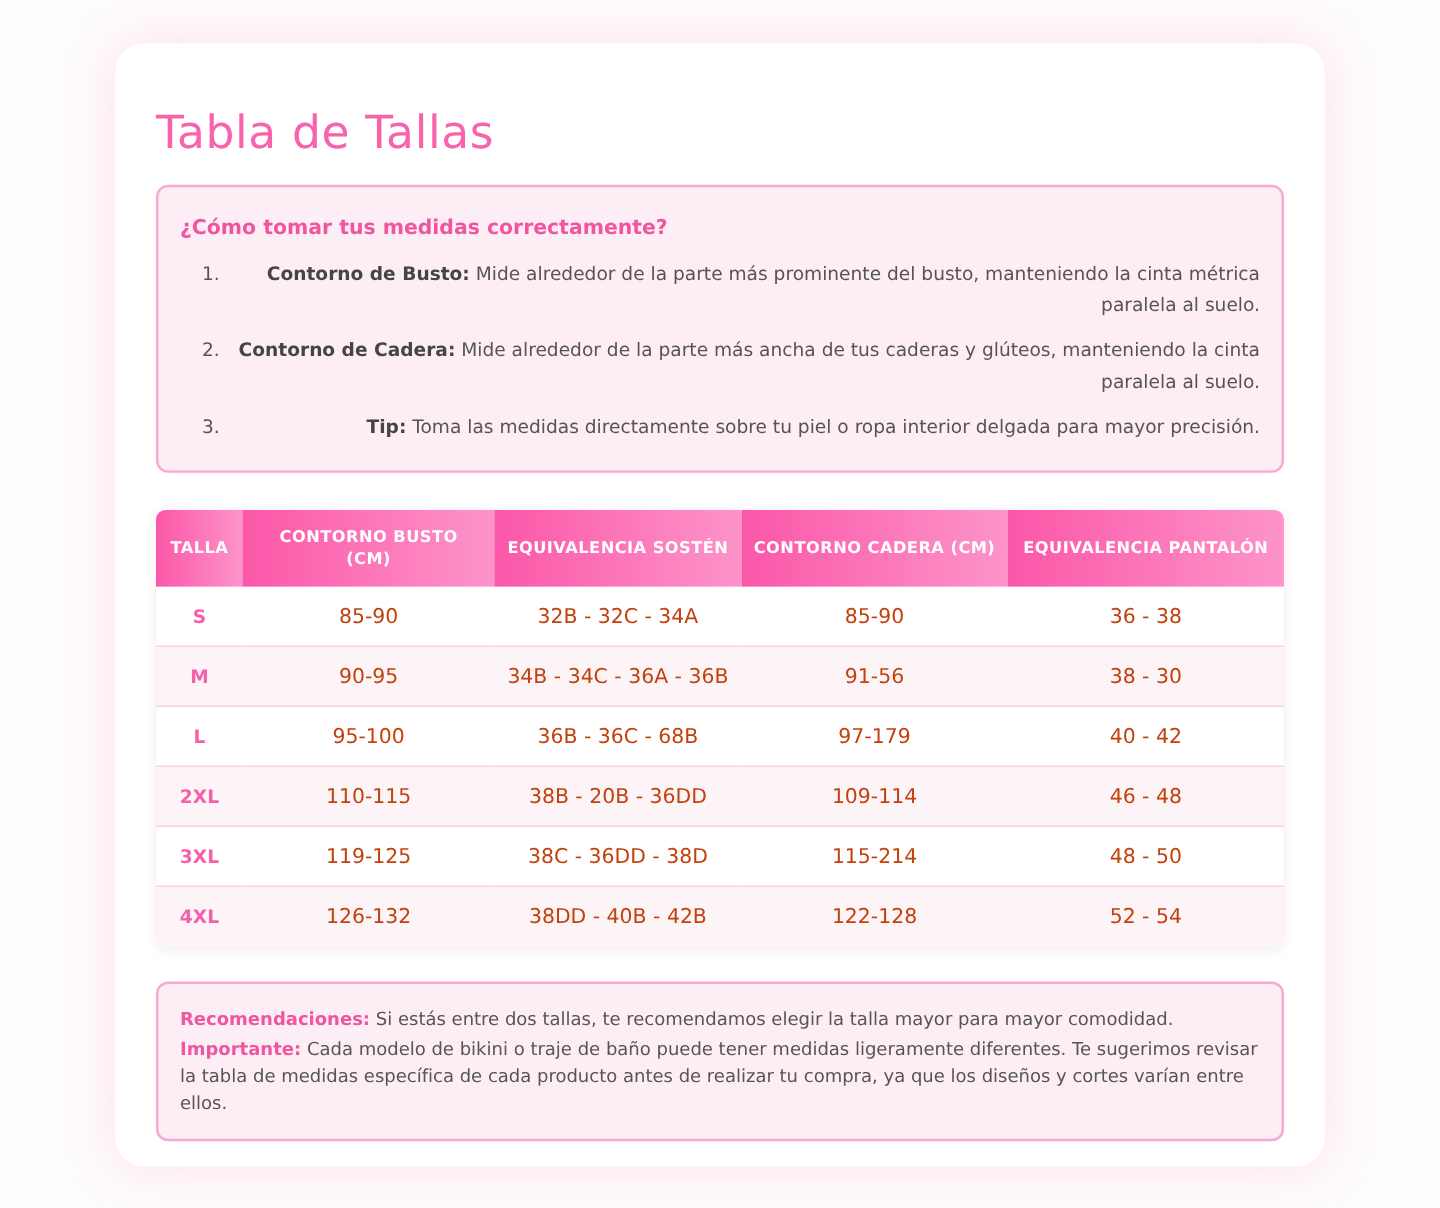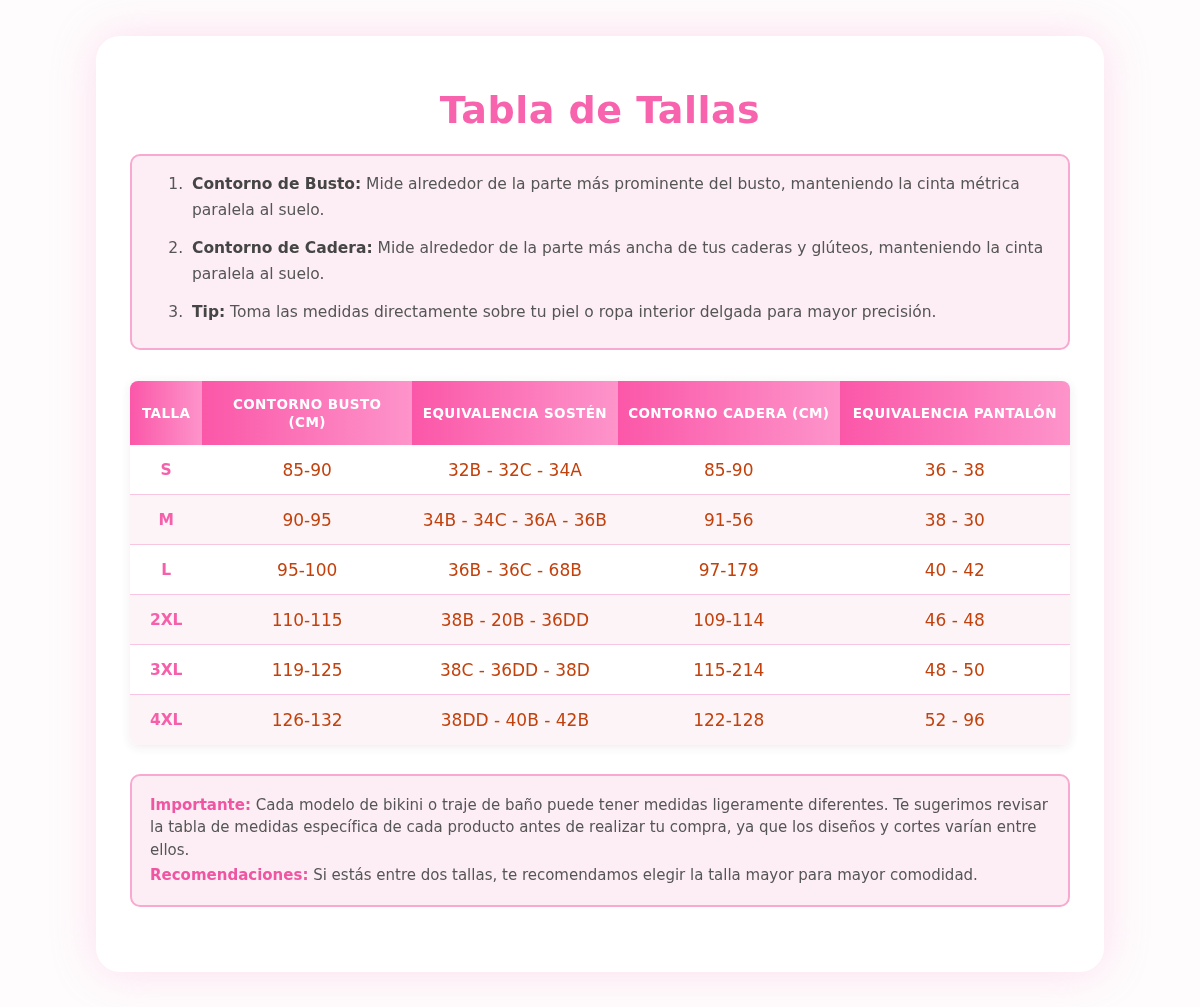--- a/index.html
+++ b/index.html
@@ -17,24 +17,23 @@
     top: 36px;
     width: 1008px;
     height: 936px;
     background: #ffffff;
     border-radius: 24px;
     box-shadow: 0 0 45px rgba(247, 154, 199, 0.30);
     padding: 30px 34px 0 34px;
   }
 
   .page-title {
-    text-align: center;
     color: #f863ad;
     font-size: 38px;
-    font-weight: bold;
+    font-weight: normal;
     margin: 22px 0 22px 0;
     letter-spacing: 0.5px;
   }
 
   .pink-box {
     background: #fdeef5;
     border: 2px solid #f8a9d0;
     border-radius: 10px;
     padding: 16px 18px;
   }
@@ -46,20 +45,21 @@
     font-size: 17px;
     font-weight: bold;
     margin: 8px 0 16px 0;
   }
 
   .instructions-list {
     list-style: decimal;
     padding-left: 38px;
     color: #555555;
     font-size: 15.5px;
+    text-align: right;
   }
 
   .instructions-list li {
     margin-bottom: 13px;
     line-height: 1.65;
     padding-left: 4px;
   }
   .instructions-list li:last-child { margin-bottom: 6px; }
 
   .instructions-list b { color: #454545; }
@@ -128,20 +128,21 @@
   }
 </style>
 </head>
 <body>
 
 <div class="card">
 
   <h1 class="page-title">Tabla de Tallas</h1>
 
   <div class="pink-box instructions-box">
+    <h2 class="instructions-heading">¿Cómo tomar tus medidas correctamente?</h2>
     <ol class="instructions-list">
       <li><b>Contorno de Busto:</b><span> Mide alrededor de la parte más prominente del busto, manteniendo la cinta métrica paralela al suelo.</span></li>
       <li><b>Contorno de Cadera:</b><span> Mide alrededor de la parte más ancha de tus caderas y glúteos, manteniendo la cinta paralela al suelo.</span></li>
       <li><b>Tip:</b><span> Toma las medidas directamente sobre tu piel o ropa interior delgada para mayor precisión.</span></li>
     </ol>
   </div>
 
   <table class="size-table">
     <colgroup>
       <col class="c-talla">
@@ -193,23 +194,23 @@
         <td>119-125</td>
         <td>38C - 36DD - 38D</td>
         <td>115-214</td>
         <td>48 - 50</td>
       </tr>
       <tr>
         <td class="talla-cell">4XL</td>
         <td>126-132</td>
         <td>38DD - 40B - 42B</td>
         <td>122-128</td>
-        <td>52 - 96</td>
+        <td>52 - 54</td>
       </tr>
     </tbody>
   </table>
 
   <div class="pink-box notes-box">
+    <p><span class="note-label">Recomendaciones:</span><span> Si estás entre dos tallas, te recomendamos elegir la talla mayor para mayor comodidad.</span></p>
     <p><span class="note-label">Importante:</span><span> Cada modelo de bikini o traje de baño puede tener medidas ligeramente diferentes. Te sugerimos revisar la tabla de medidas específica de cada producto antes de realizar tu compra, ya que los diseños y cortes varían entre ellos.</span></p>
-    <p><span class="note-label">Recomendaciones:</span><span> Si estás entre dos tallas, te recomendamos elegir la talla mayor para mayor comodidad.</span></p>
   </div>
 
 </div>
 
 </body></html>

